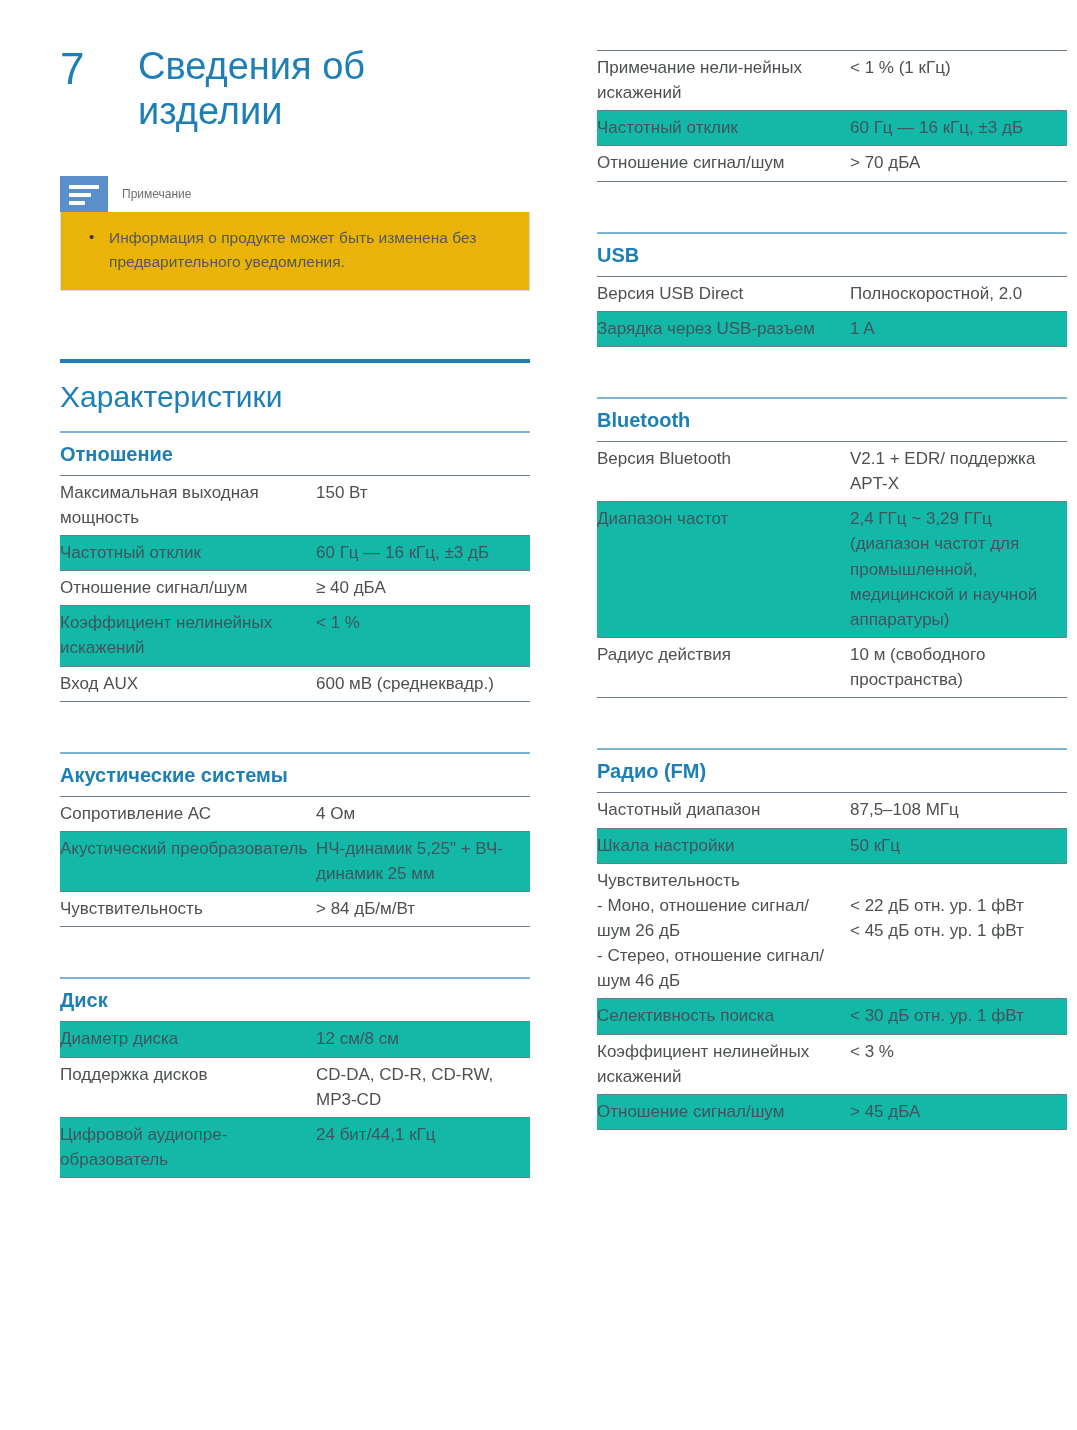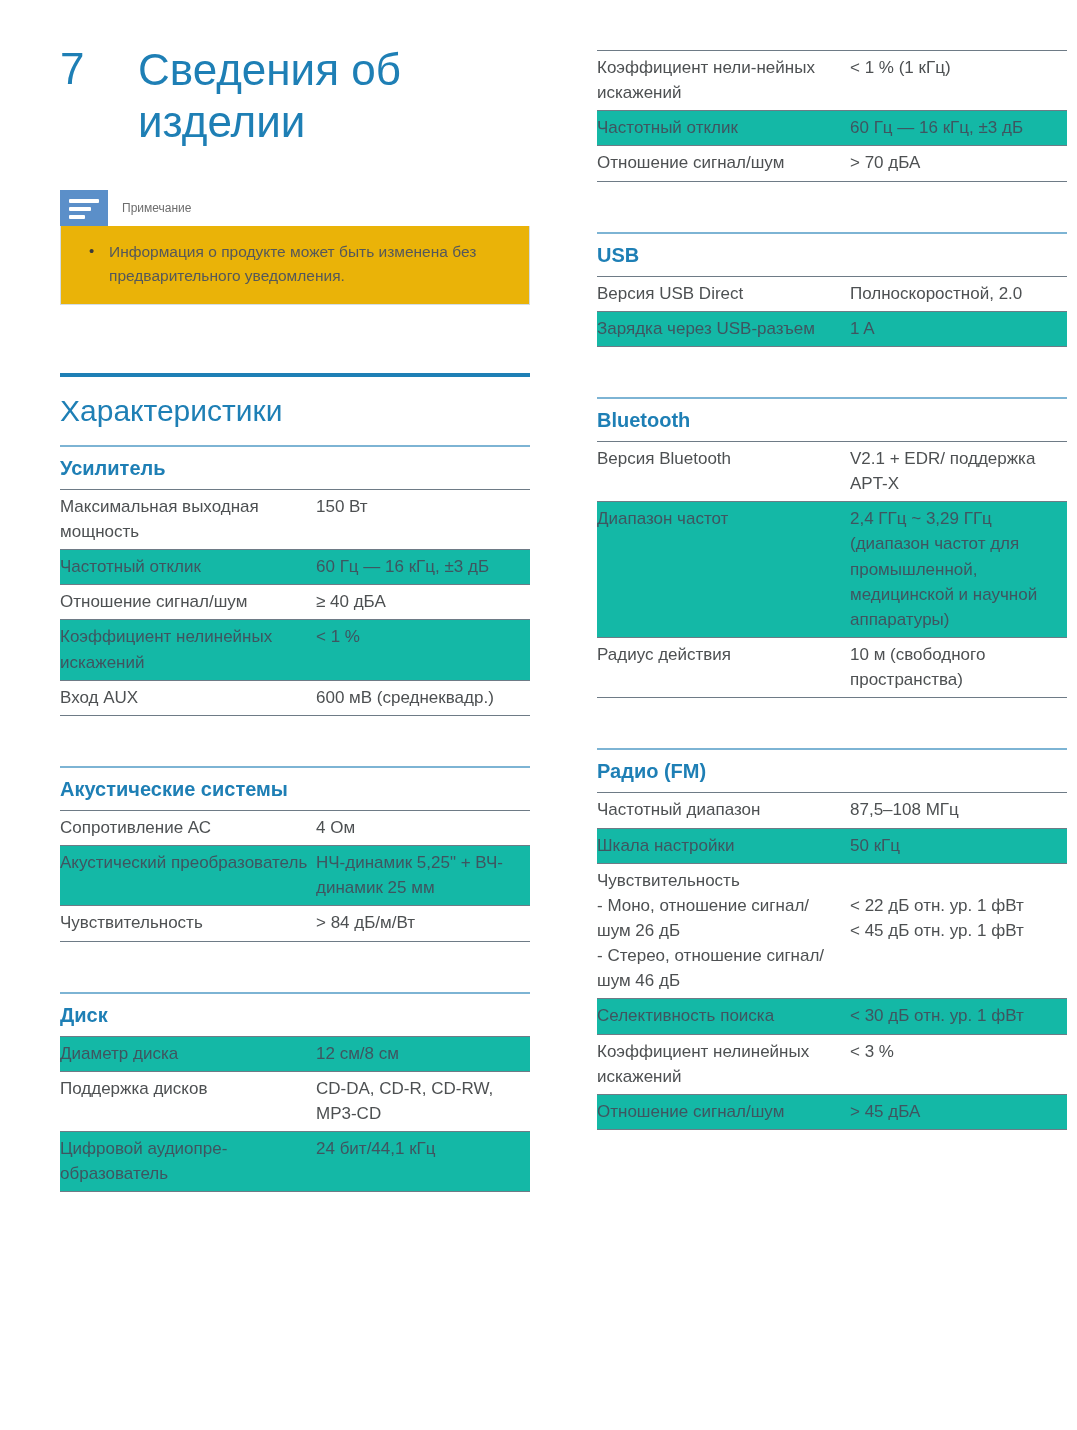--- a/index.html
+++ b/index.html
@@ -41,21 +41,21 @@
   .chapter-num {
     color: #1e7fb5;
     font-size: 44px;
     font-weight: 400;
     line-height: 1.15;
     width: 78px;
     flex: none;
   }
   .chapter-title {
     color: #1e7fb5;
-    font-size: 44px;
+    font-size: 38px;
     font-weight: 400;
     line-height: 1.18;
     max-width: 340px;
   }
 
   
   .note-wrap { margin-top: 42px; }
   .note-head {
     display: flex;
     align-items: center;
@@ -192,21 +192,21 @@
           <li>Информация о продукте может быть изменена без предварительного уведомления.</li>
         </ul>
       </div>
     </div>
 
     <div class="big-rule"></div>
     <div class="big-heading">Характеристики</div>
 
     <div class="group">
       <div class="group-rule"></div>
-      <div class="group-heading">Усилитель</div>
+      <div class="group-heading">Отношение</div>
       <table class="spec">
         <tbody>
             <tr>
           <td class="k">Максимальная выходная мощность</td>
           <td class="v">150 Вт</td>
         </tr>
         <tr class="hl">
           <td class="k">Частотный отклик</td>
           <td class="v">60 Гц — 16 кГц, ±3 дБ</td>
         </tr>
@@ -269,21 +269,21 @@
     </div>
 
   </div>
 
   <div class="col col-right">
 
     <div class="group" style="padding-top:50px;">
       <table class="spec">
         <tbody>
             <tr>
-          <td class="k">Коэффициент нели-нейных искажений</td>
+          <td class="k">Примечание нели-нейных искажений</td>
           <td class="v">&lt; 1 % (1 кГц)</td>
         </tr>
         <tr class="hl">
           <td class="k">Частотный отклик</td>
           <td class="v">60 Гц — 16 кГц, ±3 дБ</td>
         </tr>
         <tr>
           <td class="k">Отношение сигнал/шум</td>
           <td class="v">&gt; 70 дБА</td>
         </tr>

